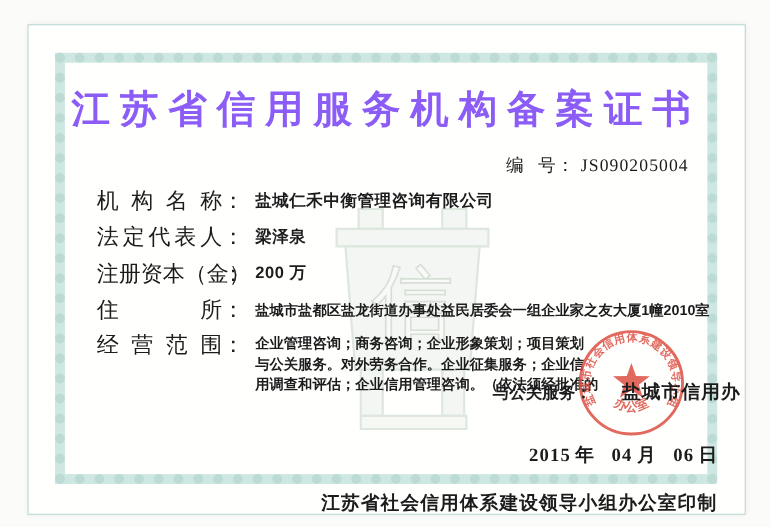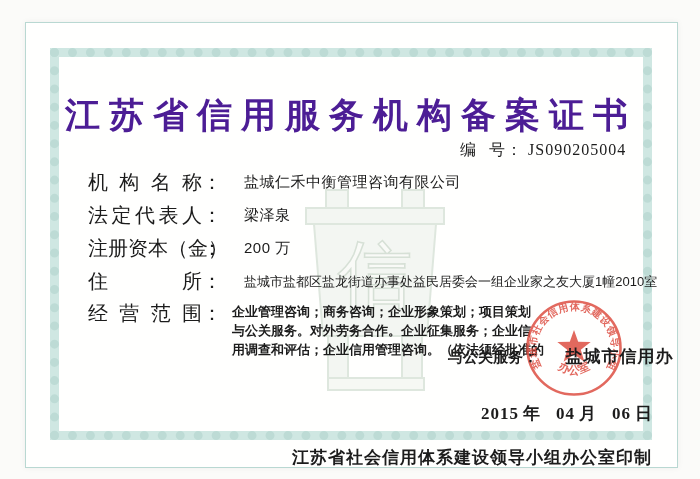--- a/index.html
+++ b/index.html
@@ -24,42 +24,42 @@
   .band-frame::after{
     content:"";position:absolute;inset:-9px;
     border:9px dotted rgba(168,206,199,0.45);
     pointer-events:none;
   }
   .watermark{
     position:absolute;left:268px;top:178px;width:215px;height:220px;
     opacity:0.75;pointer-events:none;
   }
   .title{
-    position:absolute;left:60px;top:92px;width:582px;
+    position:absolute;left:60px;top:76px;width:582px;
     text-align:center;
     font-size:35px;font-weight:bold;
     letter-spacing:9px;
-    color:#4c1d95;
+    color:#8b5cf6;
     white-space:nowrap;
   }
   .serial{
     position:absolute;left:460px;top:140px;
     font-size:16px;white-space:nowrap;letter-spacing:1px;
   }
   .slabel{display:inline-block;width:46px;text-align:justify;text-align-last:justify;vertical-align:bottom;}
   .row{position:absolute;left:88px;white-space:nowrap;}
   .flabel{
     display:inline-block;width:114px;
     text-align:justify;text-align-last:justify;text-justify:inter-character;
     font-size:20px;vertical-align:middle;
   }
   .colon{font-size:20px;vertical-align:middle;}
   .fvalue{
-    font-family:"Liberation Sans", sans-serif;font-weight:normal;
-    font-size:15px;margin-left:18px;vertical-align:middle;letter-spacing:0.5px;
+    font-family:"Liberation Sans", sans-serif;font-weight:bold;
+    font-size:15px;margin-left:6px;vertical-align:middle;letter-spacing:0.5px;
   }
   .fvalue.small{font-size:13px;letter-spacing:0;}
   .scope-lines{
     display:inline-block;vertical-align:top;margin-left:6px;margin-top:2px;
     font-family:Liberation Serif, serif;font-weight:bold;
     font-size:13px;line-height:19px;letter-spacing:0;white-space:nowrap;
   }
   .issuer{
     position:absolute;left:448px;top:345px;white-space:nowrap;z-index:3;
     font-family:"Liberation Sans", sans-serif;font-weight:bold;

